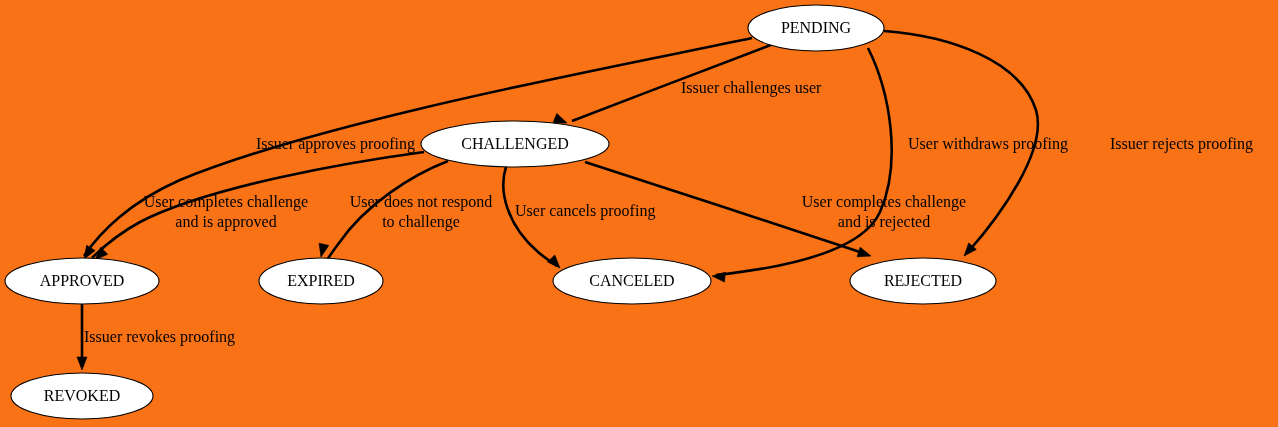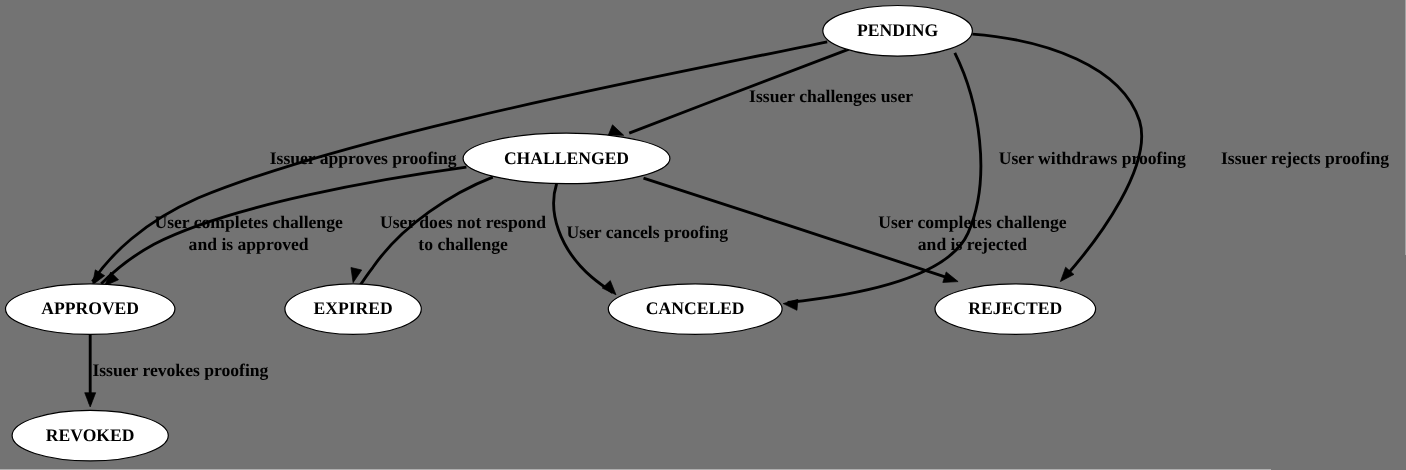--- a/index.html
+++ b/index.html
@@ -7,23 +7,22 @@
     padding: 0;
     background: #ffffff;
   }
   body {
     font-family: "Liberation Serif", "DejaVu Serif", serif;
   }
   #diagram-canvas {
     position: relative;
     width: 1278px;
     height: 427px;
-    background: #737373;
+    background: #f97316;
     overflow: hidden;
-    font-weight: bold;
   }
   svg#graph {
     position: absolute;
     top: 0;
     left: 0;
     width: 1278px;
     height: 427px;
   }
   .node-ellipse {
     fill: #ffffff;

